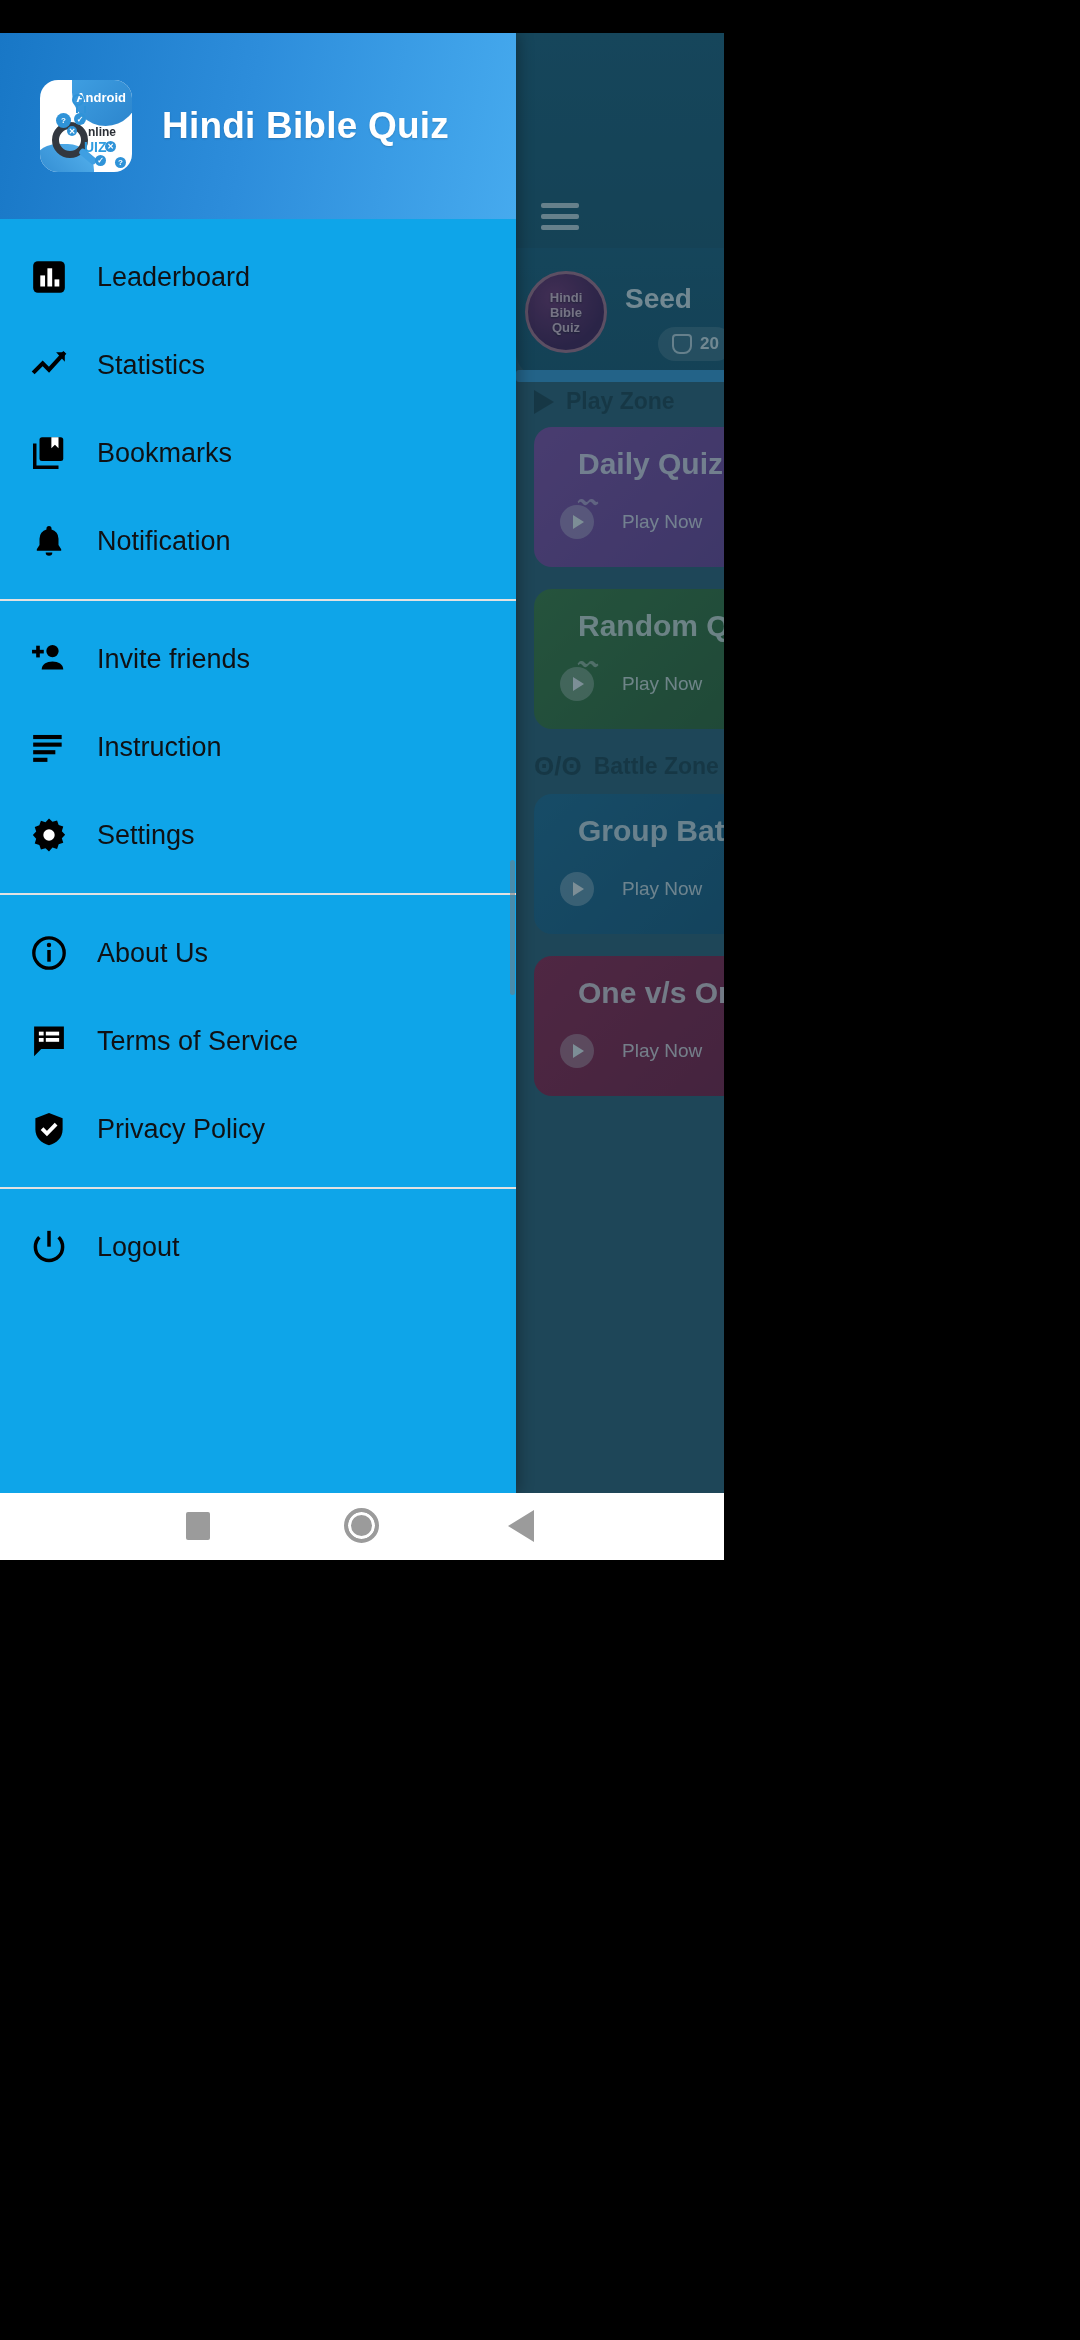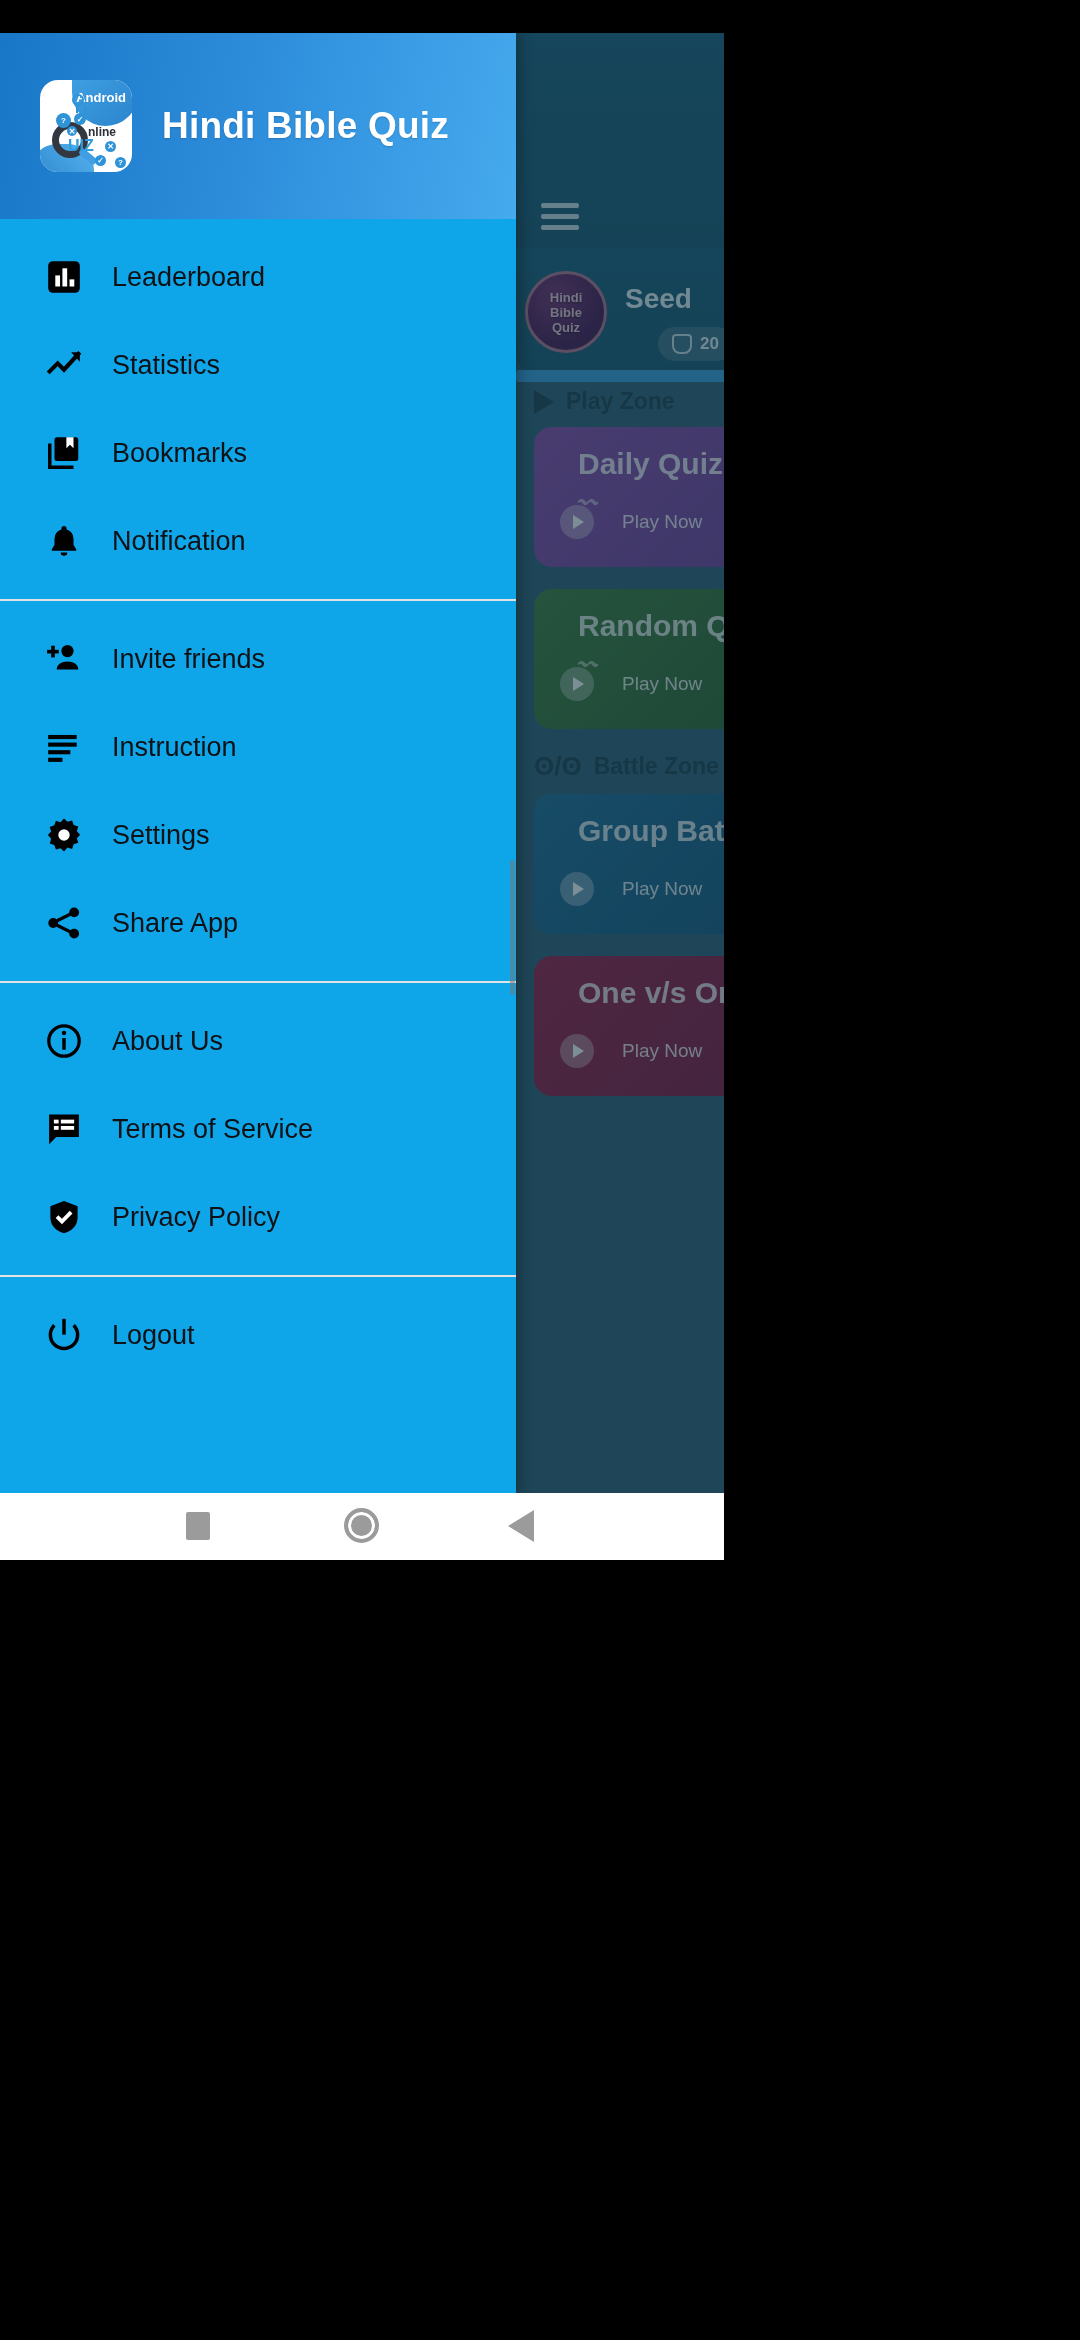--- a/index.html
+++ b/index.html
@@ -79,32 +79,32 @@
                 border-radius:0 18px 40px 42px; }
   .lg-blob-bl { position:absolute; left:-10px; bottom:-12px; width:64px; height:40px;
                 background:linear-gradient(45deg,#2b84cc 0%,#56b3ee 100%);
                 border-radius:40px 38px 0 18px; }
   .lg-android { position:absolute; right:6px; top:10px; color:#fff; font-size:13px; font-weight:bold; z-index:4; }
   .lg-q { position:absolute; left:12px; bottom:14px; width:36px; height:36px; border:7px solid #333840;
           border-radius:50%; z-index:3; }
   .lg-qtail { position:absolute; left:38px; bottom:12px; width:20px; height:7px; background:#3f9fe2;
               transform:rotate(40deg); border-radius:3px; z-index:3; }
   .lg-online { position:absolute; left:48px; bottom:33px; color:#2b2f36; font-size:12px; font-weight:bold; z-index:4; }
-  .lg-quiz { position:absolute; left:28px; bottom:17px; color:#2f9de0; font-size:16px; font-weight:bold; z-index:4; }
+  .lg-quiz { position:absolute; left:44px; bottom:17px; color:#2f9de0; font-size:14px; font-weight:bold; z-index:4; }
   .lg-dot { position:absolute; border-radius:50%; background:#2f93d8; color:#fff; font-size:8px;
             display:flex; align-items:center; justify-content:center; font-weight:bold; z-index:4; }
   .lg-rib { position:absolute; left:32px; top:14px; width:12px; height:12px; border:2px solid #2f93d8;
             border-radius:50%; z-index:4; }
   .lg-rib::after { content:""; position:absolute; left:2px; top:10px; width:6px; height:7px;
             border-left:2px solid #2f93d8; border-right:2px solid #2f93d8; }
 
   #apptitle { margin-left:30px; color:#fff; font-size:37px; font-weight:bold; letter-spacing:.2px;
               white-space:nowrap; text-shadow:0 1px 2px rgba(0,0,0,.18); }
 
-  .menu-group { padding:14px 16px; }
+  .menu-group { padding:14px 1px; }
   .divider { height:2px; background:#e2e2e2; width:516px; }
 
   .menu-item { display:flex; align-items:center; height:88px; cursor:pointer; }
   .mi-icon { width:96px; display:flex; align-items:center; justify-content:center; flex:0 0 auto; }
   .mi-label { font-size:27px; color:#101114; white-space:nowrap; }
   svg.ic { display:block; }
 
   
   #navbar { position:absolute; left:0; top:1493px; width:724px; height:67px; background:#fff; z-index:70;
             display:flex; align-items:center; }
@@ -299,32 +299,20 @@
       </div>
       <div class="menu-item">
         <span class="mi-icon">
           <svg class="ic" width="38" height="38" viewBox="0 0 24 24">
               <path d="M12 1.6l2.2 2.1 2.9-.9 1 2.9 2.9 1-.9 2.9 2.1 2.2-2.1 2.2.9 2.9-2.9 1-1 2.9-2.9-.9L12 22.4l-2.2-2.1-2.9.9-1-2.9-2.9-1 .9-2.9L1.8 12l2.1-2.2-.9-2.9 2.9-1 1-2.9 2.9.9z" fill="#000"></path>
               <circle cx="12" cy="12" r="3.6" fill="#fff"></circle>
             </svg>
         </span>
         <span class="mi-label">Settings</span>
       </div>
-      <div class="menu-item">
-        <span class="mi-icon">
-          <svg class="ic" width="38" height="38" viewBox="0 0 24 24">
-              <circle cx="18.4" cy="5.3" r="3.1" fill="#000"></circle>
-              <circle cx="18.4" cy="18.7" r="3.1" fill="#000"></circle>
-              <circle cx="5.2" cy="12" r="3.1" fill="#000"></circle>
-              <line x1="7.6" y1="10.6" x2="16.2" y2="6.3" stroke="#000" stroke-width="2"></line>
-              <line x1="7.6" y1="13.4" x2="16.2" y2="17.7" stroke="#000" stroke-width="2"></line>
-            </svg>
-        </span>
-        <span class="mi-label">Share App</span>
-      </div>
     </div>
 
     <div class="divider"></div>
 
     <div class="menu-group">
       <div class="menu-item">
         <span class="mi-icon">
           <svg class="ic" width="38" height="38" viewBox="0 0 24 24">
               <circle cx="12" cy="12" r="9.6" fill="none" stroke="#000" stroke-width="2.1"></circle>
               <rect x="10.9" y="10.1" width="2.2" height="7.4" fill="#000"></rect>

